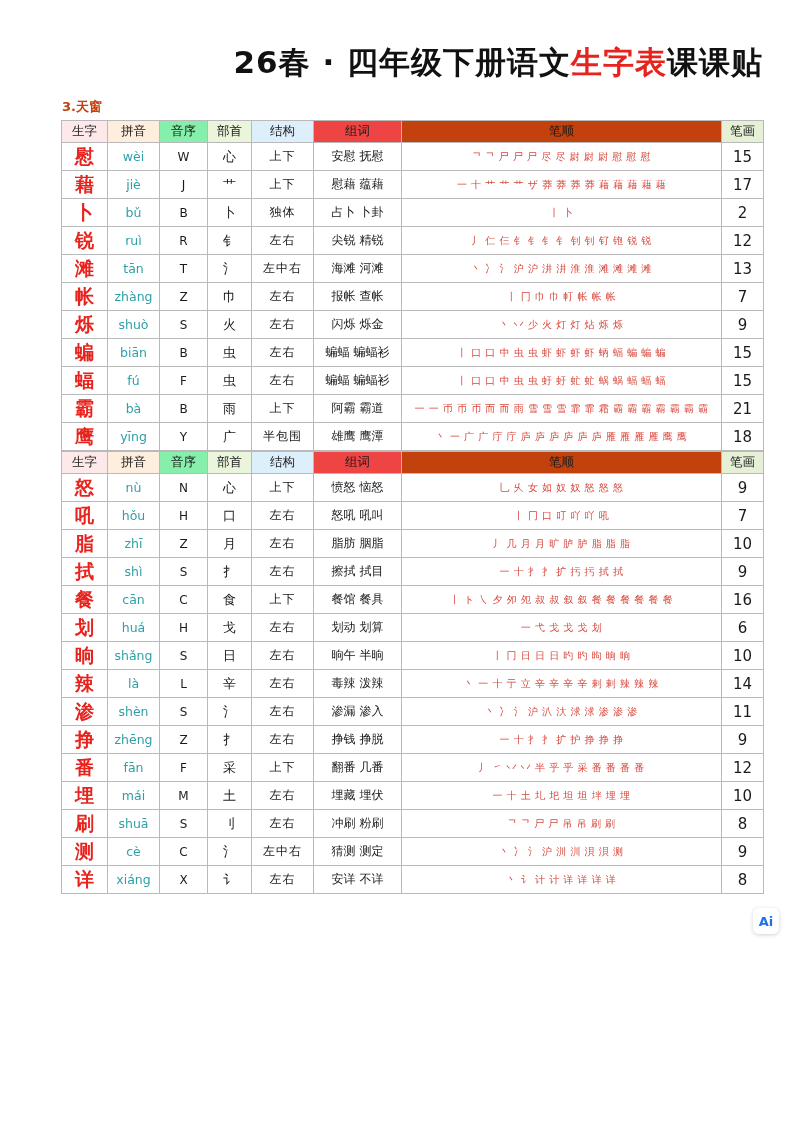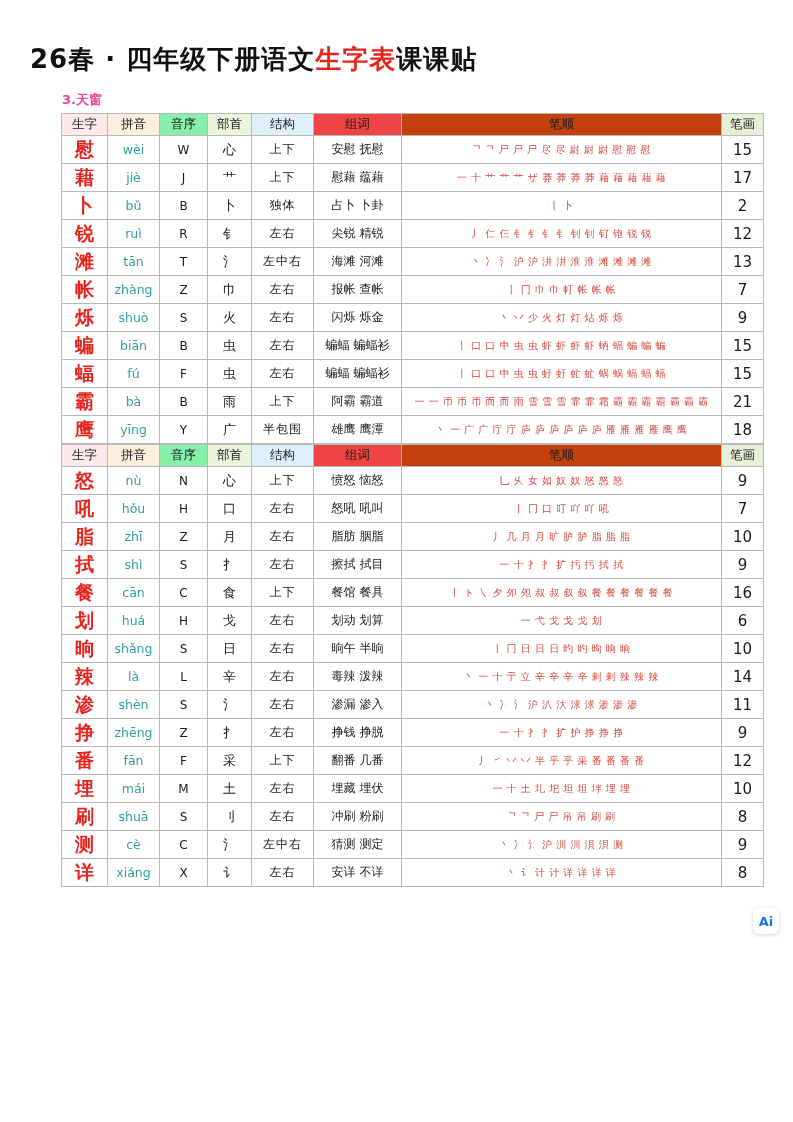--- a/index.html
+++ b/index.html
@@ -15,34 +15,34 @@
     overflow: hidden;
   }
   .page {
     width: 793px;
     height: 1122px;
     position: relative;
     box-sizing: border-box;
     padding: 0 30px;
   }
   .title {
-    text-align: left;
-    font-size: 26px;
+    text-align: right;
+    font-size: 31px;
     font-weight: bold;
     color: #111111;
     padding-top: 42px;
     letter-spacing: 1px;
     font-family: "DejaVu Sans", sans-serif;
     white-space: nowrap;
   }
   .title .red {
     color: #e8231d;
   }
   .section-label {
-    color: #ec4899;
+    color: #c2410c;
     font-size: 13px;
     font-weight: bold;
     margin: 14px 0 4px 32px;
     font-family: "DejaVu Sans", sans-serif;
   }
   table.zb {
     border-collapse: collapse;
     width: 702px;
     margin-left: 31px;
     table-layout: fixed;

